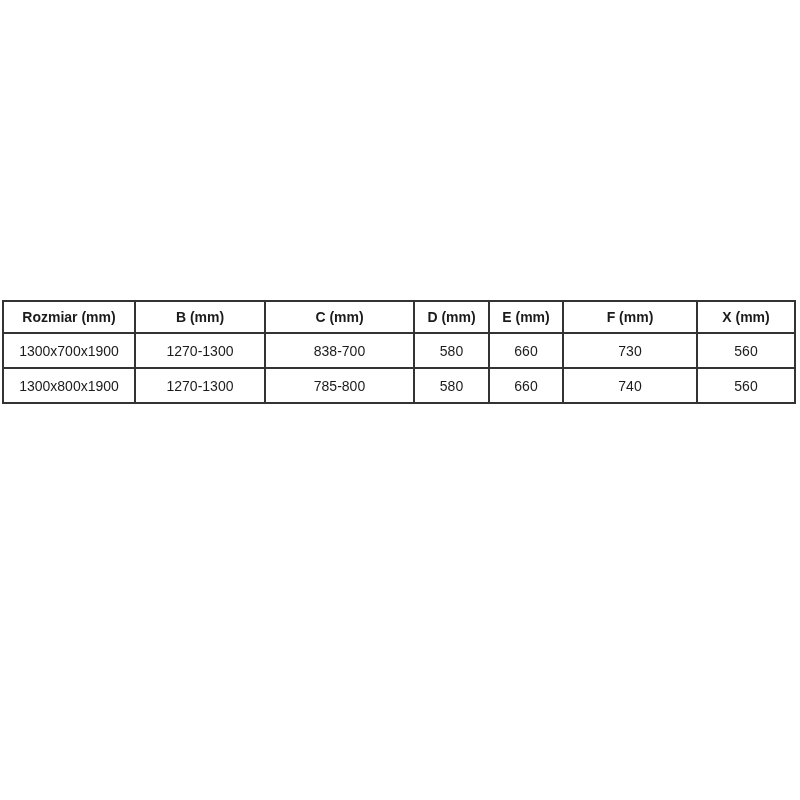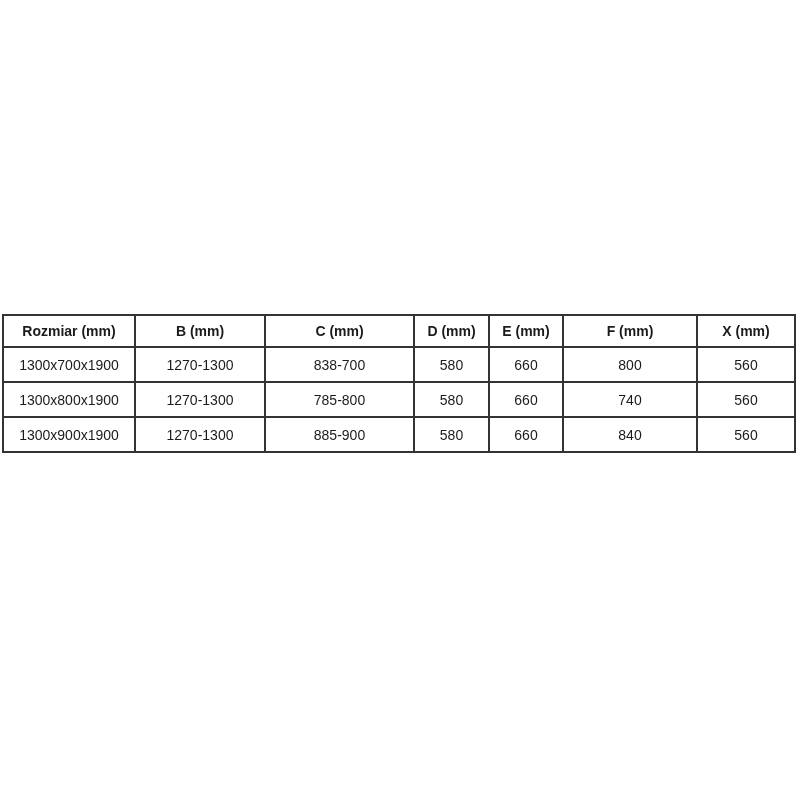--- a/index.html
+++ b/index.html
@@ -14,21 +14,21 @@
   .page {
     position: relative;
     width: 800px;
     height: 800px;
     background: #ffffff;
     overflow: hidden;
   }
   .table-wrap {
     position: absolute;
     left: 2px;
-    top: 314px;
+    top: 300px;
     width: 793px;
   }
   table.dim-table {
     border-collapse: collapse;
     table-layout: fixed;
     width: 792px;
     background: #ffffff;
   }
   table.dim-table th,
   table.dim-table td {
@@ -83,37 +83,28 @@
           <th>X (mm)</th>
         </tr>
       </thead>
       <tbody>
         <tr>
           <td>1300x700x1900</td>
           <td>1270-1300</td>
           <td>838-700</td>
           <td>580</td>
           <td>660</td>
-          <td>800</td>
+          <td>730</td>
           <td>560</td>
         </tr>
         <tr>
           <td>1300x800x1900</td>
           <td>1270-1300</td>
           <td>785-800</td>
           <td>580</td>
           <td>660</td>
           <td>740</td>
           <td>560</td>
         </tr>
-        <tr>
-          <td>1300x900x1900</td>
-          <td>1270-1300</td>
-          <td>885-900</td>
-          <td>580</td>
-          <td>660</td>
-          <td>840</td>
-          <td>560</td>
-        </tr>
       </tbody>
     </table>
   </div>
 </div>
 
 </body></html>

